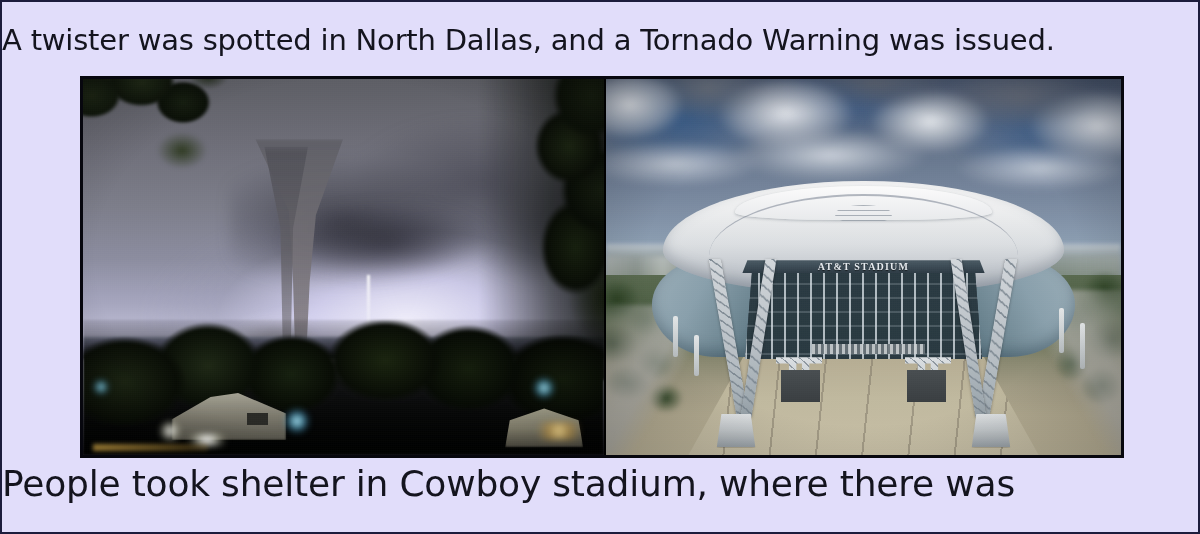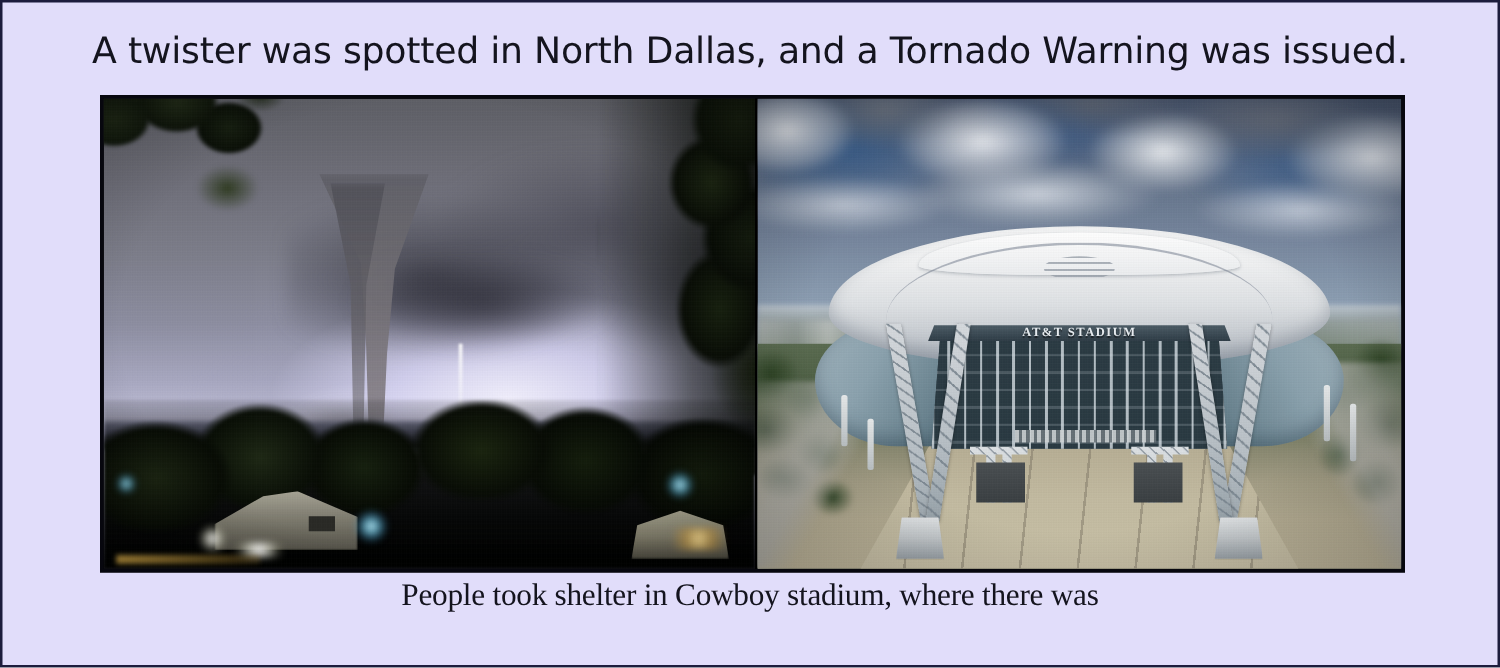--- a/index.html
+++ b/index.html
@@ -19,38 +19,37 @@
     background: #e1ddfa;
     border: 2px solid #1c1c3c;
     overflow: hidden;
   }
 
   
   .caption {
     position: absolute;
     left: 0;
     width: 100%;
-    text-align: center;
+    text-align: left;
     color: #14141e;
     font-family: "DejaVu Sans", sans-serif;
     font-weight: 400;
     letter-spacing: -0.2px;
     line-height: 1.16;
     white-space: nowrap;
   }
   .caption-top {
     top: 22px;
     font-size: 29px;
   }
   .caption-bottom {
     top: 459px;
-    font-size: 25px;
+    font-size: 36px;
     line-height: 1.25;
     white-space: normal;
-    font-family: Liberation Serif, serif;
   }
   .caption-bottom .cap-line { display: block; }
 
   
   .photo-strip {
     position: absolute;
     left: 78px;
     top: 74px;
     width: 1044px;
     height: 382px;

